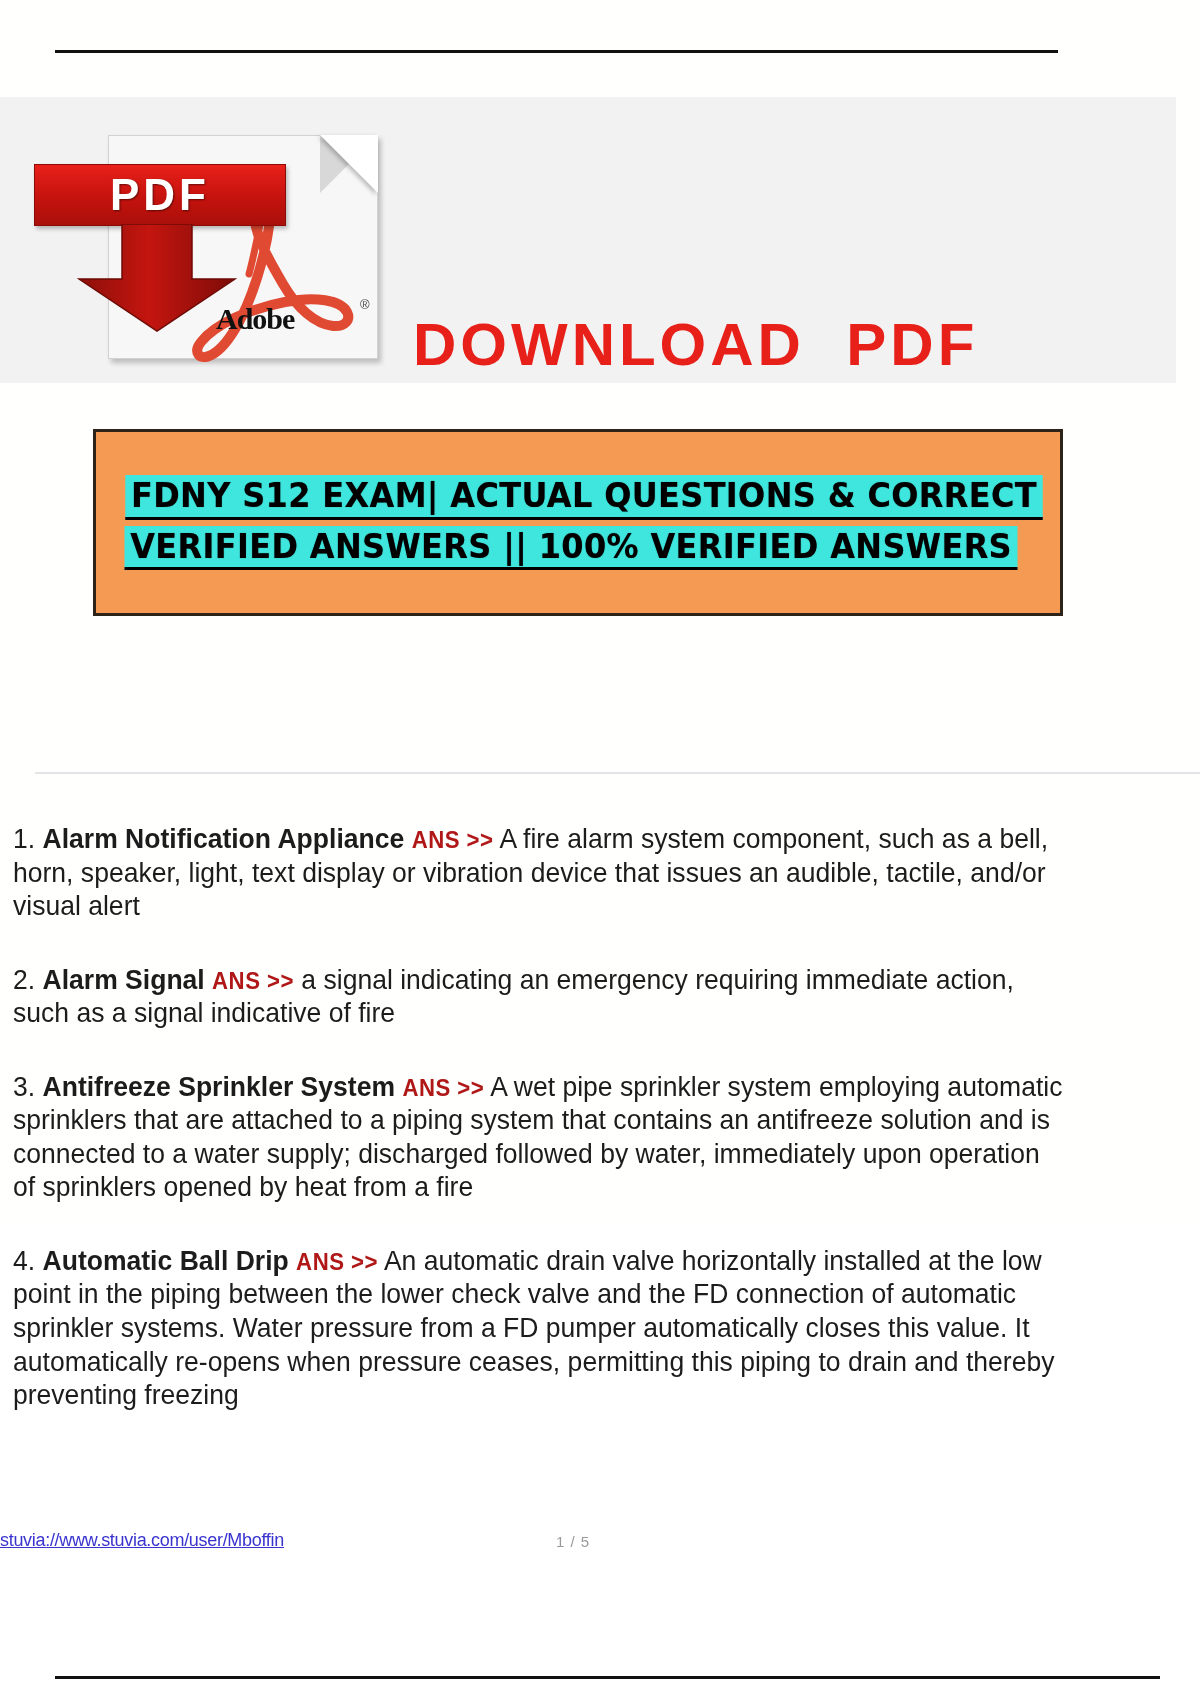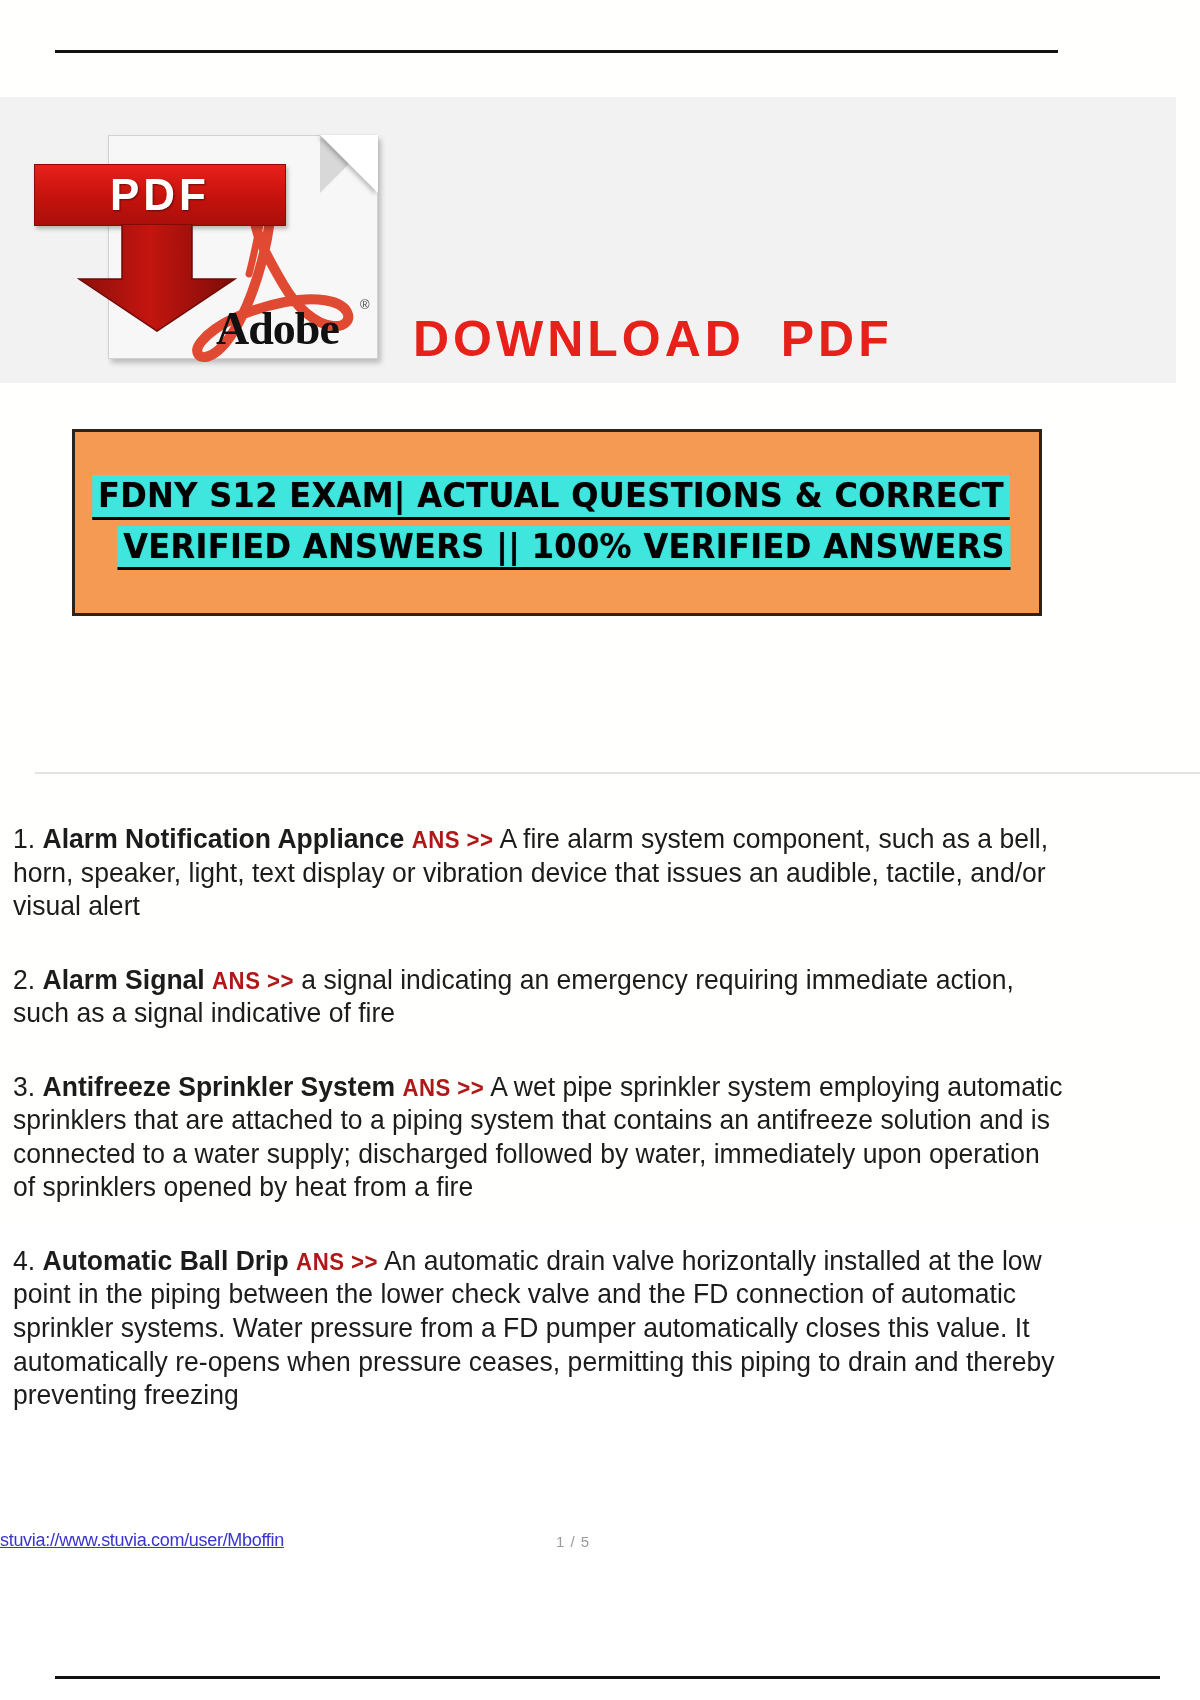--- a/index.html
+++ b/index.html
@@ -123,59 +123,59 @@
     left: 145px;
     top: 60px;
     width: 190px;
     height: 170px;
   }
 
   .adobe-word {
     position: absolute;
     left: 186px;
     top: 170px;
-    font-size: 46px;
+    font-size: 30px;
     font-weight: bold;
     color: #111111;
     letter-spacing: -1px;
     font-family: "Liberation Serif", "DejaVu Serif", serif;
   }
   .adobe-reg {
     position: absolute;
     left: 330px;
     top: 165px;
     font-size: 13px;
     color: #444;
   }
 
   .download-text {
     position: absolute;
     left: 413px;
     top: 213px;
-    font-size: 50px;
+    font-size: 60px;
     font-weight: bold;
     color: #e8201a;
     letter-spacing: 4px;
     white-space: pre;
     font-family: "Liberation Sans", "DejaVu Sans", sans-serif;
   }
 
   
   .title-box {
     position: absolute;
-    left: 72px;
+    left: 93px;
     top: 429px;
     width: 970px;
     height: 187px;
     background: #f59a52;
     border: 3px solid #2e2319;
     box-sizing: border-box;
     display: flex;
     flex-direction: column;
-    align-items: flex-end;
+    align-items: flex-start;
     justify-content: center;
     gap: 6px;
   }
   .title-line {
     background: #3fe6de;
     color: #000000;
     font-weight: bold;
     font-size: 34px;
     letter-spacing: 0.4px;
     line-height: 1.12;

